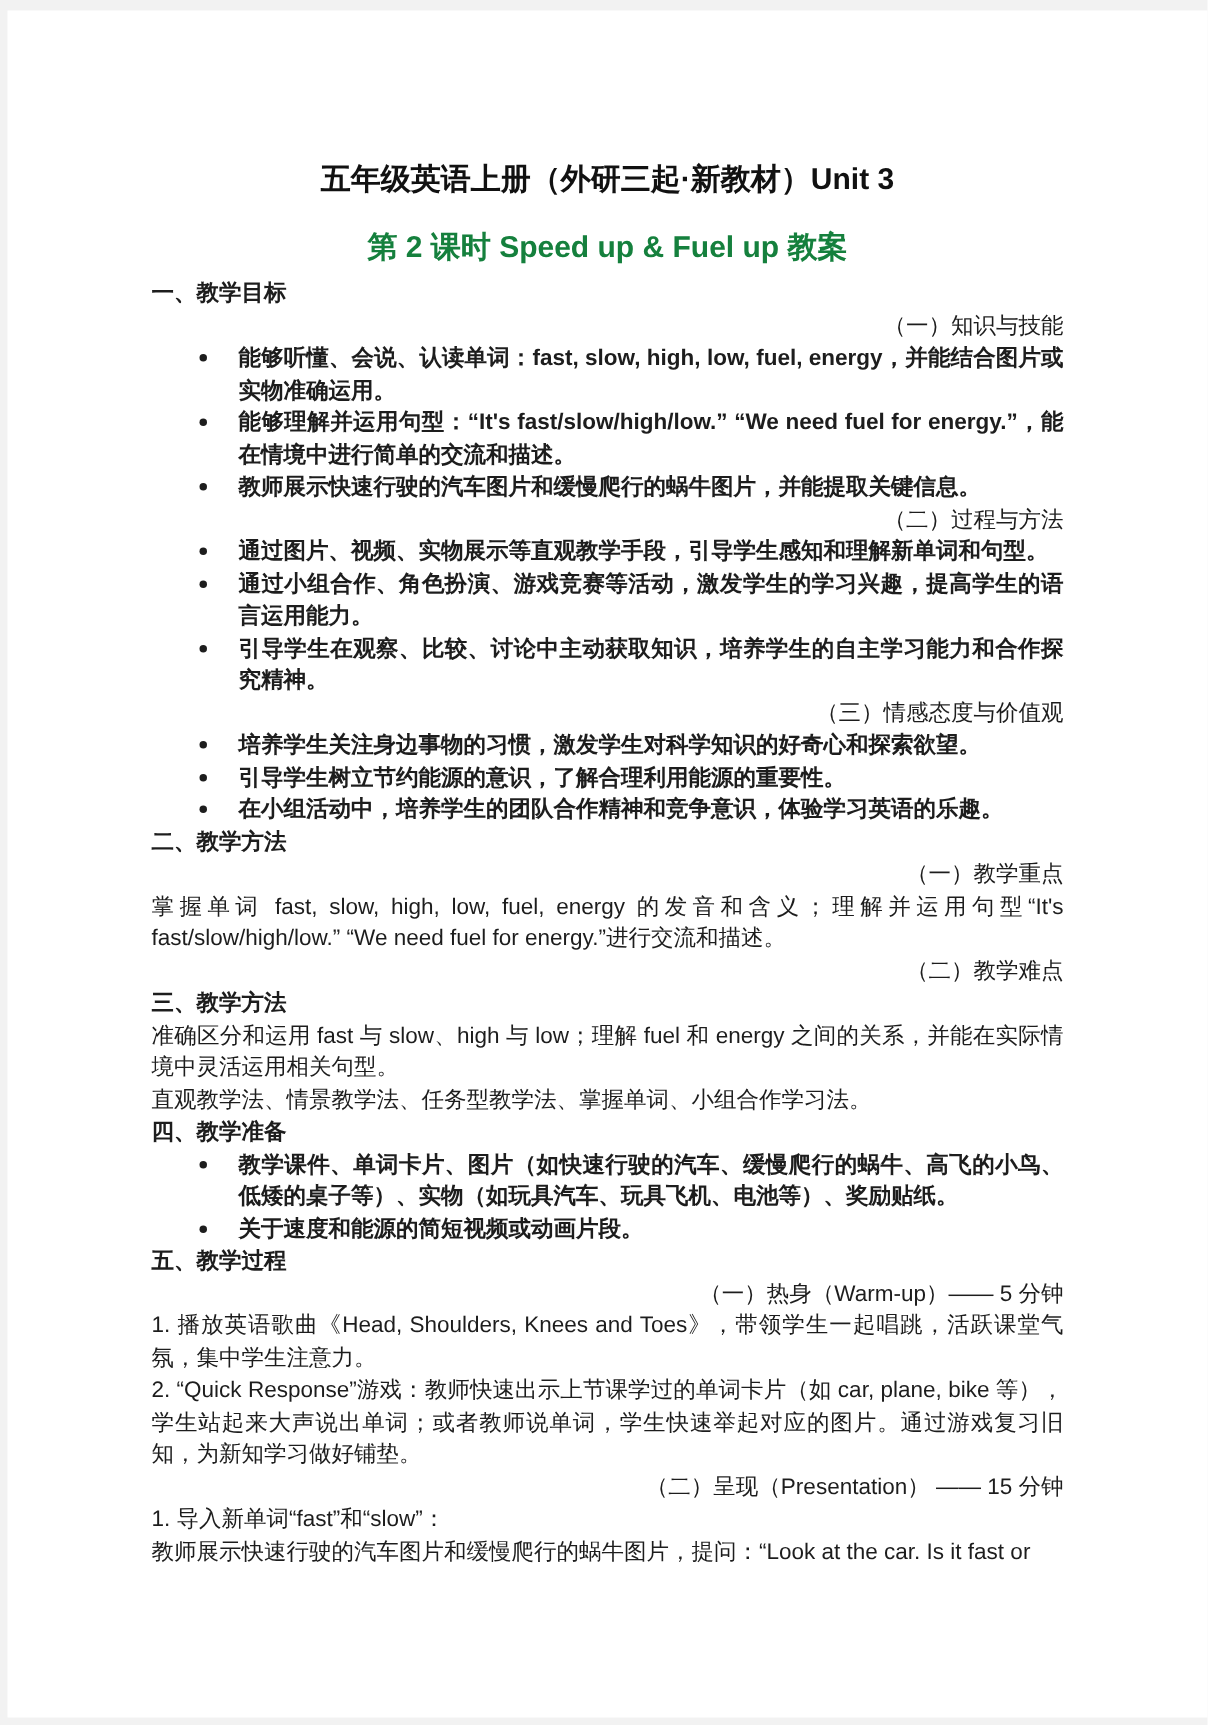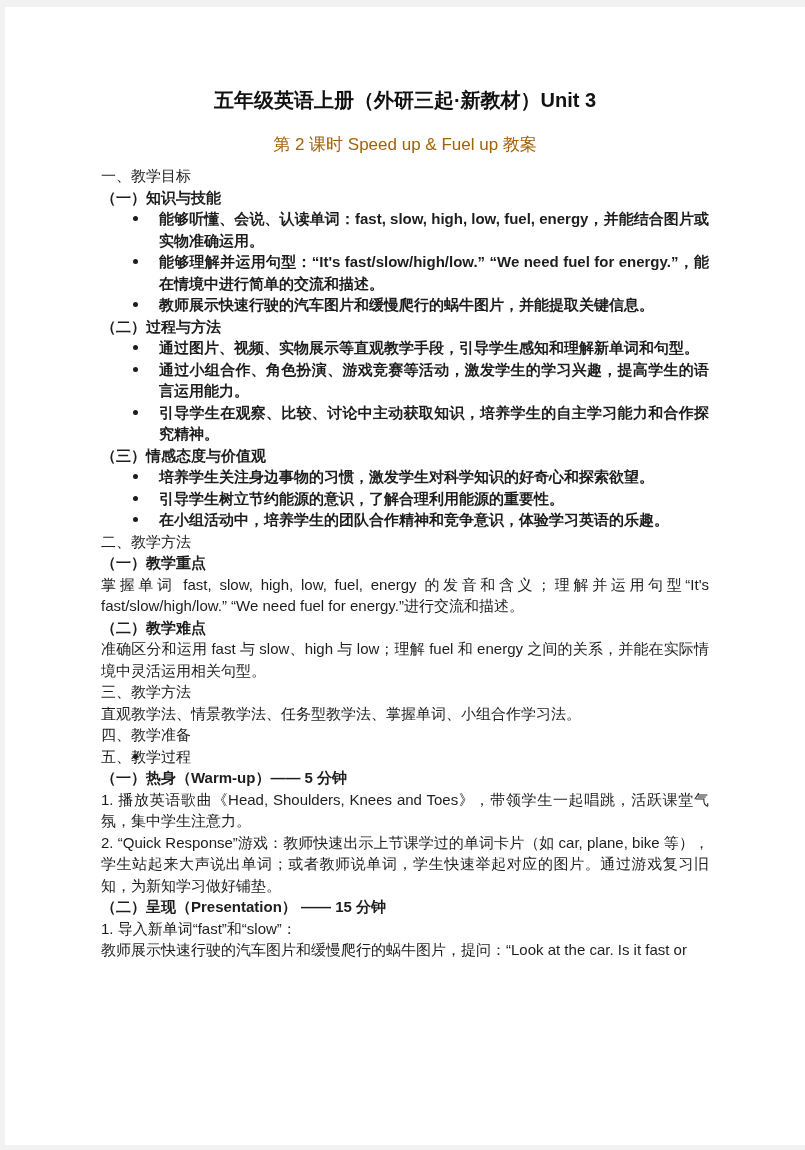--- a/index.html
+++ b/index.html
@@ -10,46 +10,46 @@
     font-family: "Liberation Sans", "DejaVu Sans", sans-serif;
     -webkit-font-smoothing: antialiased;
   }
   .page {
     position: absolute;
     left: 5px; top: 7px;
     width: 800px; height: 1138px;
     background: #ffffff;
   }
   .content {
-    margin: 80px auto 0 auto;
+    margin: 100px auto 0 auto;
     width: 608px;
     color: #1d1d1d;
     font-size: 15px;
     line-height: 21.5px;
     text-align: justify;
   }
   .doc-title {
     font-size: 20px;
     line-height: 26px;
     font-weight: 700;
     text-align: center;
     margin: 0 0 19px 0;
     color: #111;
   }
   .doc-subtitle {
-    font-size: 17px;
+    font-size: 20px;
     line-height: 26px;
-    font-weight: 400;
+    font-weight: 700;
     text-align: center;
     margin: 0 0 7px 0;
-    color: #a16207;
+    color: #15803d;
   }
   .block { margin: 0; font-weight: bold; }
-  .h1 { font-weight: 400; text-align: left; }
-  .h2 { font-weight: 700; text-align: left; }
+  .h1 { font-weight: 700; text-align: left; }
+  .h2 { font-weight: 400; text-align: right; }
   .para { font-weight: 400; }
   .bullet {
     position: relative;
     padding-left: 58px;
   }
   .bullet .dot {
     position: absolute;
     left: 32px; top: 8px;
     width: 5px; height: 5px;
     border-radius: 50%;
@@ -75,25 +75,26 @@
           <div class="block bullet"><span class="dot"></span><span>通过小组合作、角色扮演、游戏竞赛等活动，激发学生的学习兴趣，提高学生的语言运用能力。</span></div>
           <div class="block bullet"><span class="dot"></span><span>引导学生在观察、比较、讨论中主动获取知识，培养学生的自主学习能力和合作探究精神。</span></div>
           <div class="block h2">（三）情感态度与价值观</div>
           <div class="block bullet"><span class="dot"></span><span>培养学生关注身边事物的习惯，激发学生对科学知识的好奇心和探索欲望。</span></div>
           <div class="block bullet"><span class="dot"></span><span>引导学生树立节约能源的意识，了解合理利用能源的重要性。</span></div>
           <div class="block bullet"><span class="dot"></span><span>在小组活动中，培养学生的团队合作精神和竞争意识，体验学习英语的乐趣。</span></div>
           <div class="block h1">二、教学方法</div>
           <div class="block h2">（一）教学重点</div>
           <div class="block para">掌握单词 fast, slow, high, low, fuel, energy 的发音和含义；理解并运用句型“It's fast/slow/high/low.” “We need fuel for energy.”进行交流和描述。</div>
           <div class="block h2">（二）教学难点</div>
+          <div class="block h1">三、教学方法</div>
           <div class="block para">准确区分和运用 fast 与 slow、high 与 low；理解 fuel 和 energy 之间的关系，并能在实际情境中灵活运用相关句型。</div>
-          <div class="block h1">三、教学方法</div>
           <div class="block para">直观教学法、情景教学法、任务型教学法、掌握单词、小组合作学习法。</div>
           <div class="block h1">四、教学准备</div>
-          <div class="block bullet"><span class="dot"></span></div>
+          <div class="block bullet"><span class="dot"></span><span>教学课件、单词卡片、图片（如快速行驶的汽车、缓慢爬行的蜗牛、高飞的小鸟、低矮的桌子等）、实物（如玩具汽车、玩具飞机、电池等）、奖励贴纸。</span></div>
+          <div class="block bullet"><span class="dot"></span><span>关于速度和能源的简短视频或动画片段。</span></div>
           <div class="block h1">五、教学过程</div>
           <div class="block h2">（一）热身（Warm-up）—— 5 分钟</div>
           <div class="block para">1.  播放英语歌曲《Head, Shoulders, Knees and Toes》，带领学生一起唱跳，活跃课堂气氛，集中学生注意力。</div>
           <div class="block para">2. “Quick Response”游戏：教师快速出示上节课学过的单词卡片（如 car, plane, bike 等），学生站起来大声说出单词；或者教师说单词，学生快速举起对应的图片。通过游戏复习旧知，为新知学习做好铺垫。</div>
           <div class="block h2">（二）呈现（Presentation） —— 15 分钟</div>
           <div class="block para">1. 导入新单词“fast”和“slow”：</div>
           <div class="block para">教师展示快速行驶的汽车图片和缓慢爬行的蜗牛图片，提问：“Look at the car. Is it fast or</div>
         </div>
     </div>
   </div>

